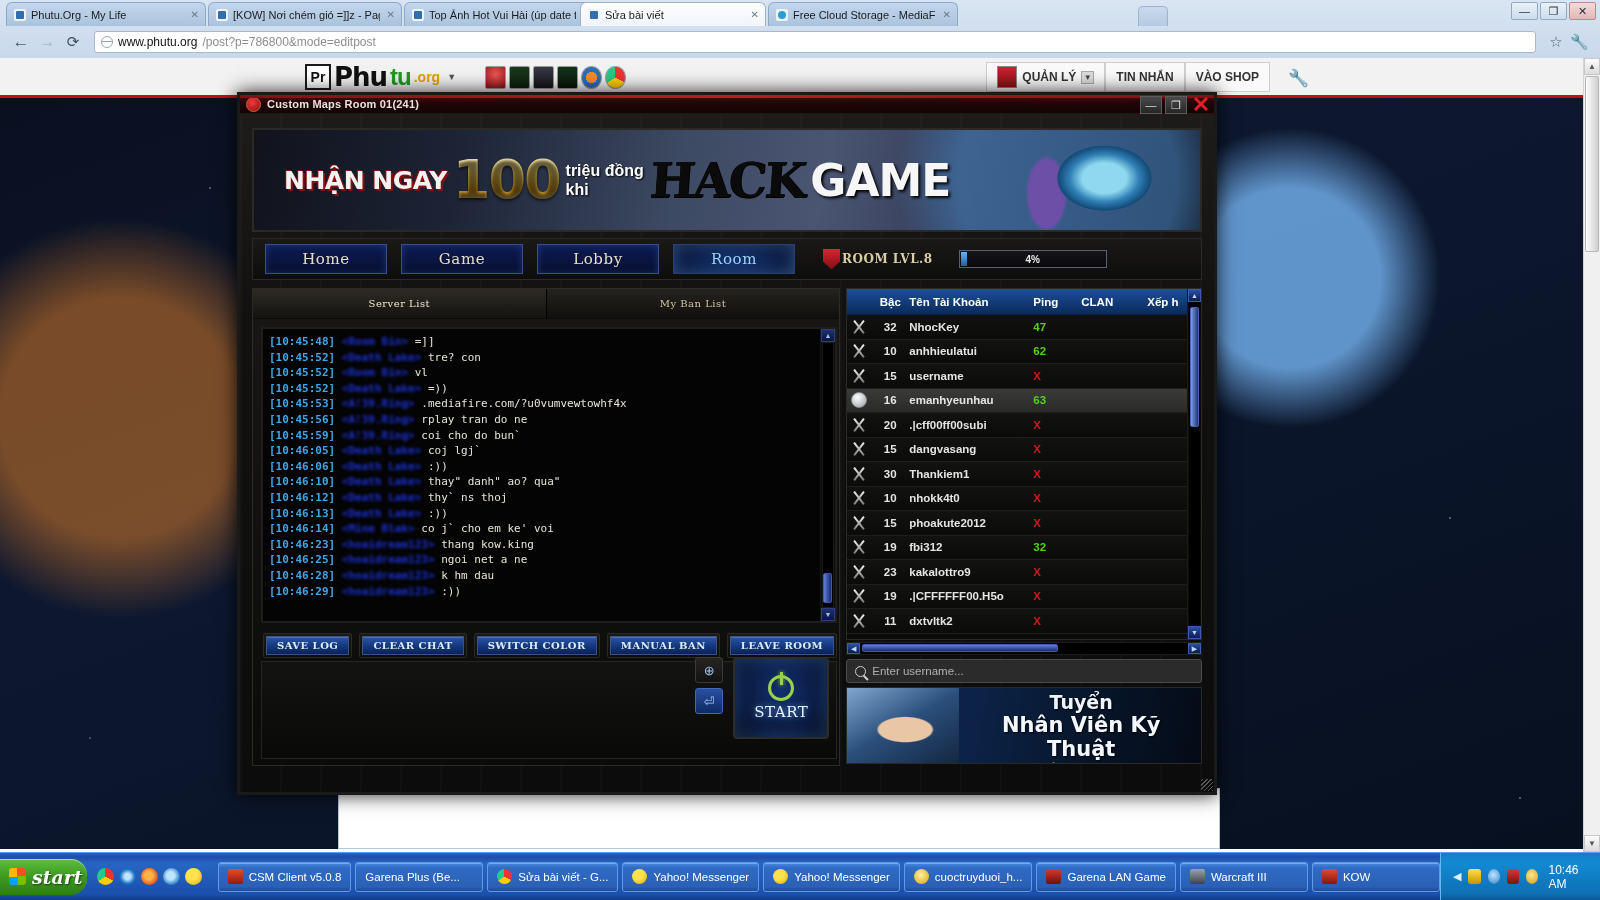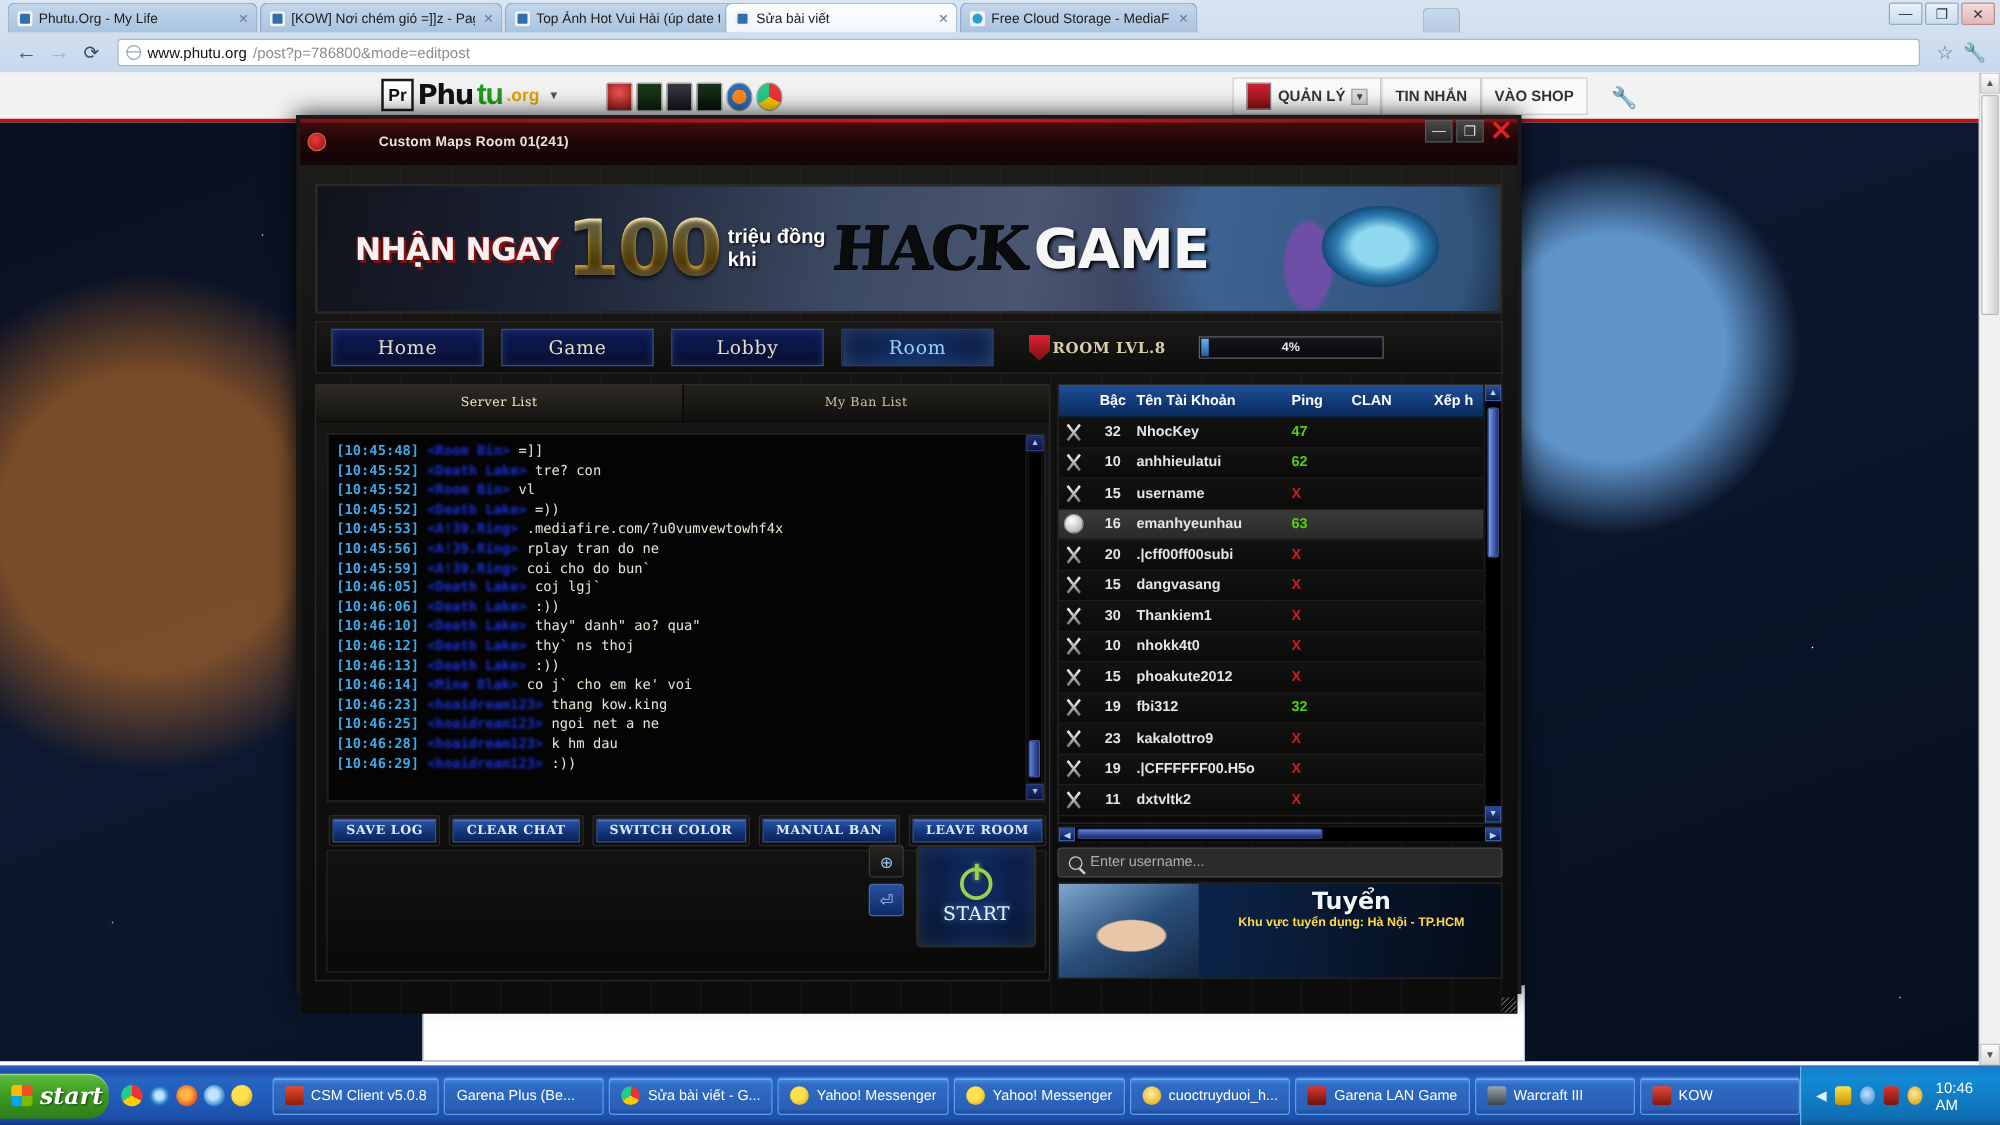--- a/index.html
+++ b/index.html
@@ -77,21 +77,21 @@
   .url-rest { color:#8d8d8d; }
   .omni-icon { width:24px; height:24px; display:flex; align-items:center; justify-content:center;
                font-size:15px; color:#5b6b7b; }
 
   
   .page { position:absolute; left:0; top:58px; width:1600px; height:794px; background:#ffffff; overflow:hidden; }
   .site-header { position:relative; height:40px; background:#f2f2f2; border-bottom:3px solid #c20f0f; }
   .site-logo { position:absolute; left:305px; top:4px; display:flex; align-items:center; gap:3px; }
   .logo-box { width:26px;height:26px;background:#fff;border:2px solid #1b1b1b;
               display:flex;align-items:center;justify-content:center;font-weight:bold;font-size:14px;color:#111;}
-  .logo-phu { font-size:22px; font-weight:bold; color:#111; letter-spacing:-1px; font-family:"DejaVu Sans", sans-serif;}
+  .logo-phu { font-size:26px; font-weight:bold; color:#111; letter-spacing:-1px; font-family:"DejaVu Sans", sans-serif;}
   .logo-tu  { font-size:24px; font-weight:bold; color:#1d9c1d; letter-spacing:-1px;}
   .logo-org { font-size:14px; font-weight:bold; color:#e2a200; }
   .logo-caret{ font-size:9px; color:#555; margin-left:4px; }
   .hicons { position:absolute; left:485px; top:8px; display:flex; gap:3px; }
   .hicon { width:21px;height:23px;border:1px solid #9b9b9b; background:#222; border-radius:2px;}
   .hicon.i1{background:radial-gradient(circle at 50% 35%,#e55,#811);}
   .hicon.i2{background:linear-gradient(#1a3a1a,#0d1f0d);}
   .hicon.i3{background:linear-gradient(#3a3a46,#14141b);}
   .hicon.i4{background:linear-gradient(#16341c,#081408);}
   .hicon.i5{background:radial-gradient(circle at 50% 50%,#ff8a1f 40%,#2b6fb5 41%);border-radius:50%;}
@@ -131,24 +131,24 @@
   .pagescroll .arr.bot { position:absolute; bottom:0; left:0; right:0; }
 
   
   .garena {
     position:absolute; left:237px; top:92px; width:980px; height:703px;
     background:#090909;
     border:3px solid #1a1a1a;
     box-shadow:0 0 18px rgba(0,0,0,.85);
   }
   .g-titlebar {
-    position:relative; height:38px;
+    position:relative; height:19px;
     background: linear-gradient(to bottom,#4a0d0f 0%,#200608 45%,#120405 100%);
     border-bottom:1px solid #3a0c0e;
-    display:flex; align-items:center; padding-left:6px;gap:36px;
+    display:flex; align-items:center; padding-left:6px;
   }
   .g-titlebar::before{
     content:""; position:absolute; left:0; right:0; top:0; height:3px;
     background:linear-gradient(to right,#7d1216,#c3191f,#7d1216);
   }
   .g-logo { width:15px;height:15px;border-radius:50%;
             background:radial-gradient(circle at 40% 35%,#ef3b3b,#8e0d0d);
             border:1px solid #c64; margin-right:6px; flex:0 0 15px;}
   .g-title { color:#e8e2d8; font-size:11px; font-weight:bold; letter-spacing:.2px; }
   .g-wbtns { position:absolute; right:2px; top:1px; display:flex; gap:3px; align-items:center;}
@@ -175,21 +175,21 @@
   .banner .fishy { position:absolute; right:14px; top:4px; width:170px; height:96px;
     background:
       radial-gradient(ellipse 58px 40px at 52% 46%, #8fd8ef 0 38%, #2f7fb5 60%, #134a78 80%, rgba(0,0,0,0) 82%),
       radial-gradient(circle at 64% 36%, #fff 0 6px, rgba(0,0,0,0) 7px),
       radial-gradient(ellipse 30px 55px at 18% 62%, #6d4fa8 0 60%, rgba(0,0,0,0) 70%);
   }
   .banner .btxt { position:relative; z-index:2; display:flex; align-items:center;
                   gap:6px; padding-left:30px; }
   .b-nhan { font-family:"DejaVu Sans", sans-serif; font-weight:bold; font-size:25px;
             color:#f3f3f3; text-shadow:2px 2px 0 #8a1010, -1px -1px 0 #8a1010; letter-spacing:-.5px;}
-  .b-100 { font-family:"DejaVu Sans", sans-serif; font-weight:bold; font-size:62px; line-height:54px;
+  .b-100 { font-family:"DejaVu Sans", sans-serif; font-weight:bold; font-size:54px; line-height:54px;
            background:linear-gradient(to bottom,#fff6c9 0%,#f3d05a 40%,#c8901b 70%,#f7e19b 100%);
            -webkit-background-clip:text; background-clip:text; color:transparent;
            text-shadow:0 2px 3px rgba(0,0,0,.6); letter-spacing:-2px; }
   .b-sub { display:flex; flex-direction:column; color:#fff; font-weight:bold; font-size:16px;
            line-height:19px; text-shadow:1px 1px 2px #000;}
   .b-hack { font-family:"DejaVu Serif", serif; font-weight:bold; font-size:48px; color:#0b0b0b;
             letter-spacing:-2px; text-shadow:1px 0 0 #000, 0 1px 0 #000; transform:skewX(-4deg); }
   .b-game { font-family:"DejaVu Sans", sans-serif; font-weight:bold; font-size:44px; color:#f6f6f6;
             letter-spacing:-1px; text-shadow:2px 2px 3px #000; }
 
@@ -772,20 +772,21 @@
 
           <div class="searchbox">
             <span class="mag"></span>
             <input type="text" placeholder="Enter username..." style="">
           </div>
 
           <div class="adbanner">
             <div class="hands"></div>
             <div class="atxt">
               <div class="ad1">Tuyển</div>
+              <div class="ad2">Nhân Viên Kỹ Thuật</div>
               <div class="ad3">Khu vực tuyển dụng: Hà Nội - TP.HCM</div>
             </div>
           </div>
         </div>
 
       </div>
       <div class="g-resize"></div>
     </div>
   </div>
 

